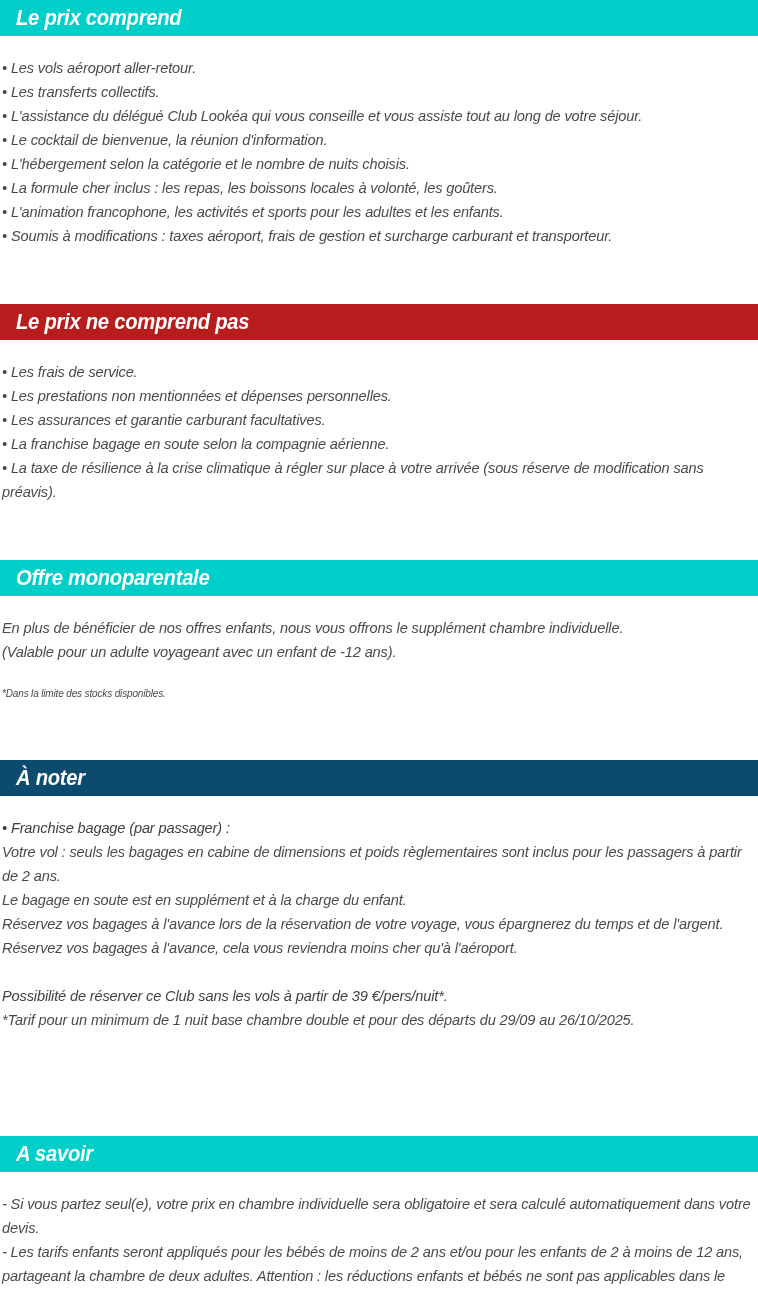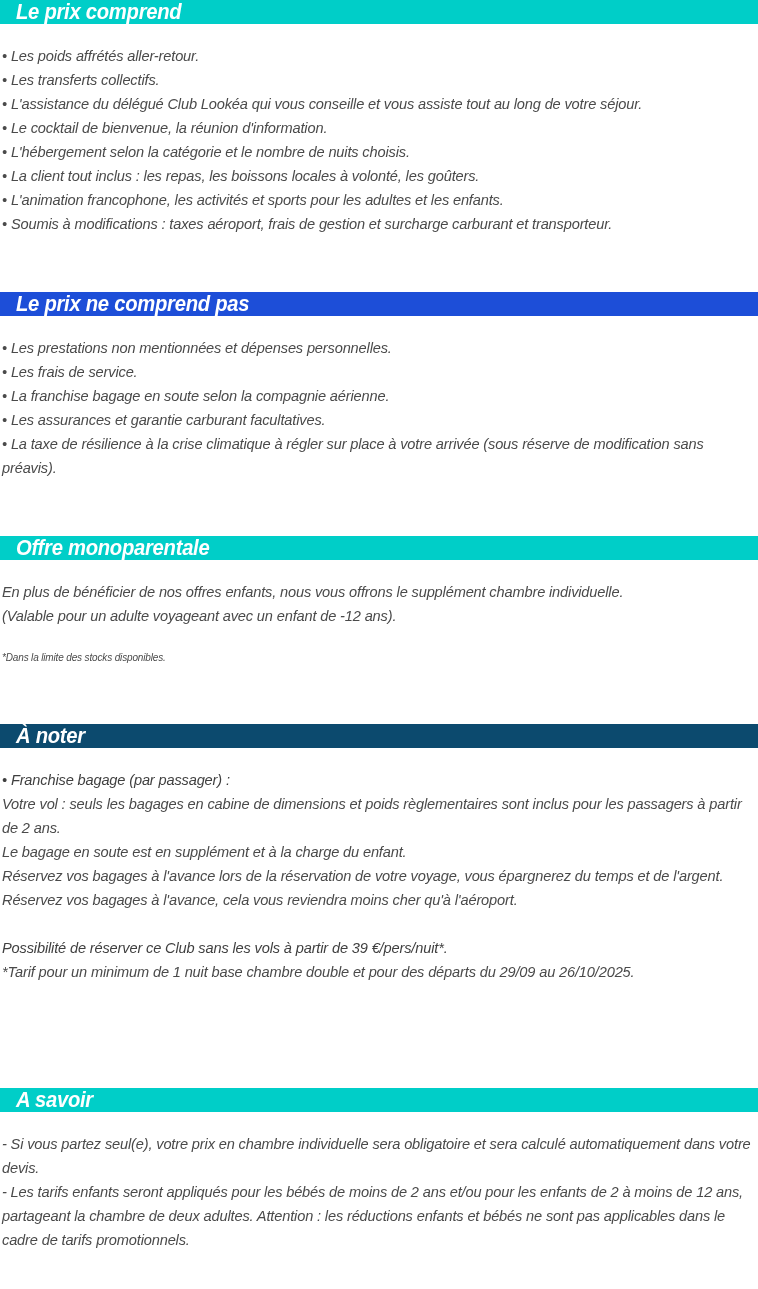--- a/index.html
+++ b/index.html
@@ -18,21 +18,21 @@
 
   .page {
     width: 758px;
     position: relative;
     overflow: hidden;
   }
 
   
   .section-bar {
     background: #00cec8;
-    height: 24px;
+    height: 36px;
     display: flex;
     align-items: center;
     padding: 0 0 0 16px;
     box-sizing: border-box;
     width: 758px;
   }
   .section-bar .section-title {
     color: #ffffff;
     font-family: "Liberation Sans Narrow", "Liberation Sans", sans-serif;
     font-style: italic;
@@ -90,40 +90,40 @@
 </head>
 <body>
 
 <div class="page">
 
   <div class="section-bar" style="background: rgb(0, 206, 200);">
     <span class="section-title">Le prix comprend</span>
   </div>
   <div class="section-body">
     <div class="gap-20"></div>
-    <div class="line bullet">Les poids affrétés aller-retour.</div>
+    <div class="line bullet">Les vols aéroport aller-retour.</div>
     <div class="line bullet">Les transferts collectifs.</div>
     <div class="line bullet">L'assistance du délégué Club Lookéa qui vous conseille et vous assiste tout au long de votre séjour.</div>
     <div class="line bullet">Le cocktail de bienvenue, la réunion d'information.</div>
     <div class="line bullet">L'hébergement selon la catégorie et le nombre de nuits choisis.</div>
-    <div class="line bullet">La client tout inclus : les repas, les boissons locales à volonté, les goûters.</div>
+    <div class="line bullet">La formule cher inclus : les repas, les boissons locales à volonté, les goûters.</div>
     <div class="line bullet">L'animation francophone, les activités et sports pour les adultes et les enfants.</div>
     <div class="line bullet">Soumis à modifications : taxes aéroport, frais de gestion et surcharge carburant et transporteur.</div>
     <div class="gap-56"></div>
   </div>
 
-  <div class="section-bar" style="background: #1d4ed8;">
+  <div class="section-bar" style="background: #b91c1c;">
     <span class="section-title">Le prix ne comprend pas</span>
   </div>
   <div class="section-body">
     <div class="gap-20"></div>
+    <div class="line bullet">Les frais de service.</div>
     <div class="line bullet">Les prestations non mentionnées et dépenses personnelles.</div>
-    <div class="line bullet">Les frais de service.</div>
+    <div class="line bullet">Les assurances et garantie carburant facultatives.</div>
     <div class="line bullet">La franchise bagage en soute selon la compagnie aérienne.</div>
-    <div class="line bullet">Les assurances et garantie carburant facultatives.</div>
     <div class="line bullet">La taxe de résilience à la crise climatique à régler sur place à votre arrivée (sous réserve de modification sans préavis).</div>
     <div class="gap-56"></div>
   </div>
 
   <div class="section-bar" style="background: rgb(0, 206, 200);">
     <span class="section-title">Offre monoparentale</span>
   </div>
   <div class="section-body">
     <div class="gap-20"></div>
     <div class="line">En plus de bénéficier de nos offres enfants, nous vous offrons le supplément chambre individuelle.</div>

